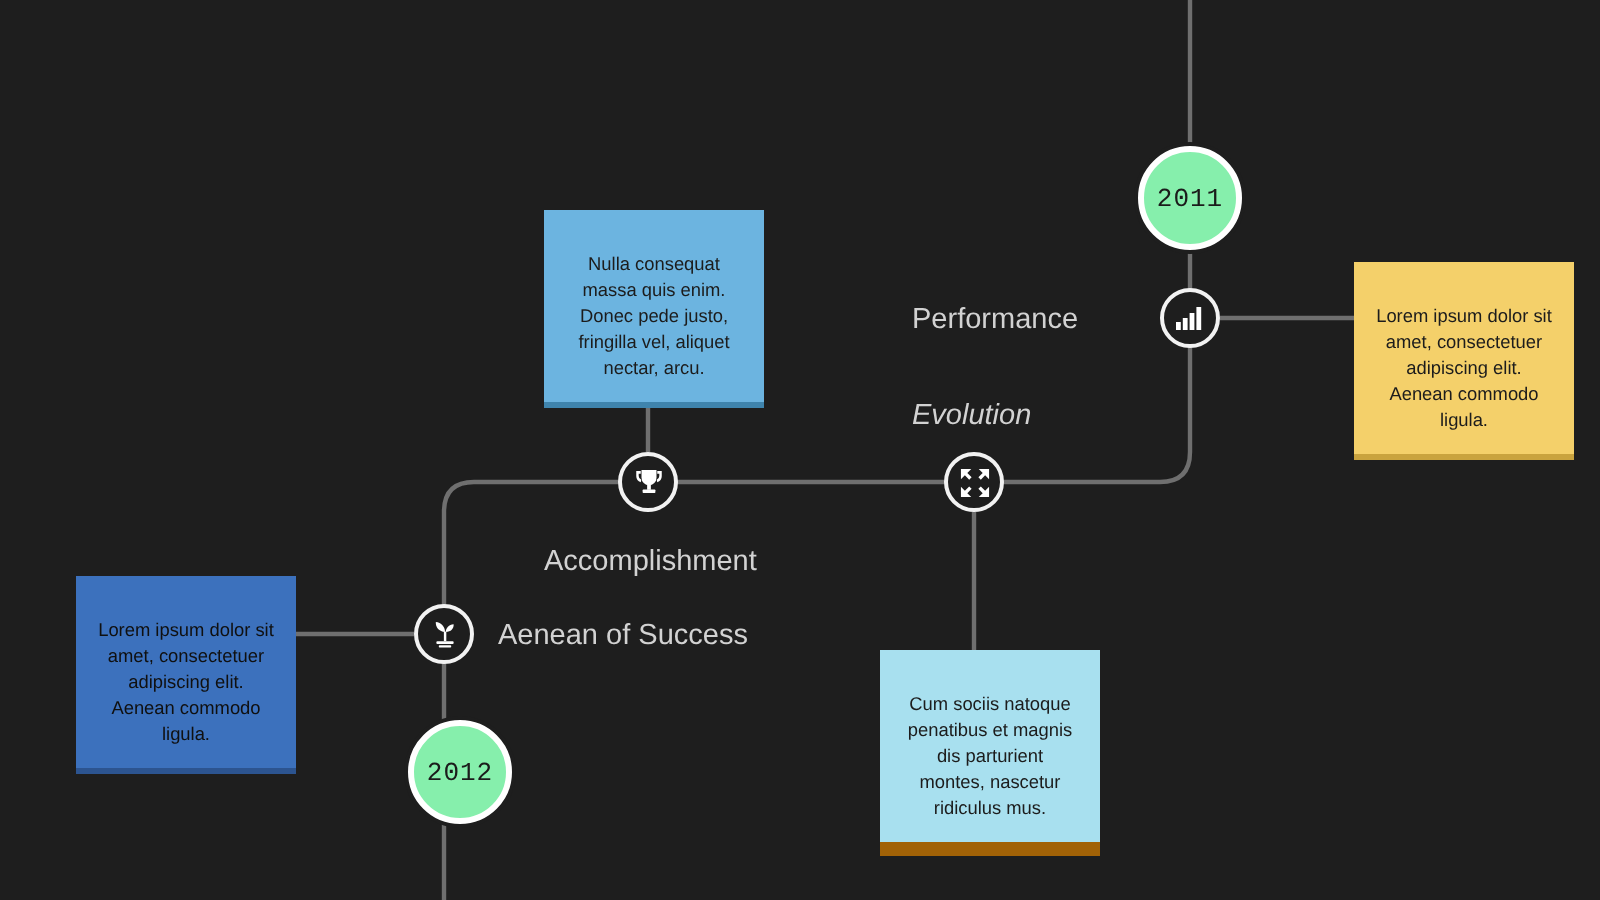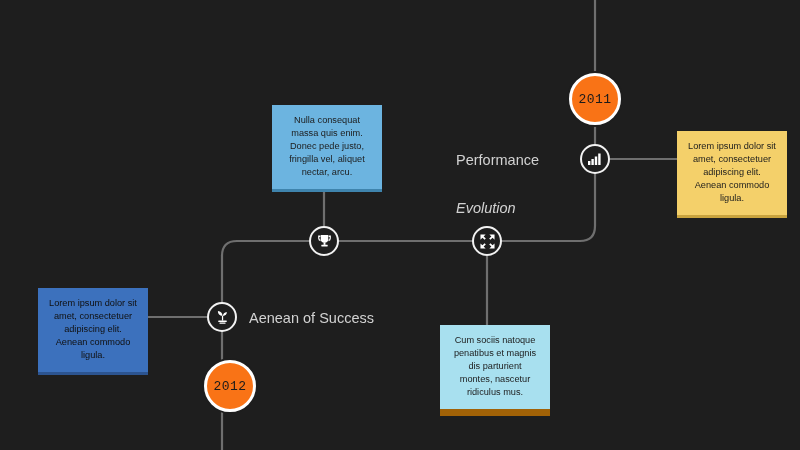--- a/index.html
+++ b/index.html
@@ -14,21 +14,21 @@
   #stage{position:absolute;inset:0;width:800px;height:450px;}
 
   
   #wires{position:absolute;left:0;top:0;width:800px;height:450px;}
 
   
   .year-node{
     position:absolute;
     width:52px;height:52px;
     border-radius:50%;
-    background:#f97316;
+    background:#86efac;
     border:3px solid #ffffff;
     box-shadow:0 0 0 2px #1e1e1e;
     display:flex;align-items:center;justify-content:center;
     color:#1b1b1b;
     font-size:13px;
     font-family:"Liberation Mono", monospace;
     letter-spacing:.5px;
     box-sizing:border-box;
   }
 
@@ -55,21 +55,21 @@
   
   .card{
     position:absolute;
     box-sizing:border-box;
     padding:9px 11px 10px 11px;
     font-size:9.2px;
     line-height:1.42;
     text-align:center;
     color:#1c1c1c;
   }
-  .card .body{display:block;}
+  .card .body{display:block;margin-top:12px;}
   .card.blue-light{background:#6cb4e0;border-bottom:3px solid #3f84ad;}
   .card.blue-dark {background:#3c71bd;border-bottom:3px solid #2c5490;color:#101010;}
   .card.yellow    {background:#f4d06a;border-bottom:3px solid #c9a33e;}
   .card.teal      {background:#a8e0ef;border-bottom:7px solid #a16207;}
 </style>
 </head>
 <body>
 
 <div id="stage">
 
@@ -142,20 +142,21 @@
         <path fill="#ffffff" d="M8.4,6.4 C8.4,4.2 10.1,2.4 12.6,2.2 C12.8,4.6 11.1,6.2 8.4,6.4 Z"></path>
         <rect x="7.4" y="6.2" width="1.3" height="5.1" fill="#ffffff"></rect>
         <rect x="3.4" y="11.3" width="9.2" height="1.5" rx="0.5" fill="#ffffff"></rect>
         <rect x="4.7" y="13.4" width="6.6" height="1.2" rx="0.4" fill="#ffffff"></rect>
       </svg>
     </span>
   </div>
 
   <div class="node-label" style="left: 456px; top: 152px; text-align: center;">Performance</div>
   <div class="node-label" style="left: 456px; top: 200px; font-style: italic;">Evolution</div>
+  <div class="node-label" style="left: 272px; top: 273px;">Accomplishment</div>
   <div class="node-label" style="left: 249px; top: 310px;">Aenean of Success</div>
 
   <div class="card blue-light" style="left: 272px; top: 105px; width: 110px;">
     <span class="body">Nulla consequat massa quis enim. Donec pede justo, fringilla vel, aliquet nectar, arcu.</span>
   </div>
   <div class="card yellow" style="left: 677px; top: 131px; width: 110px;">
     <span class="body">Lorem ipsum dolor sit amet, consectetuer adipiscing elit. Aenean commodo ligula.</span>
   </div>
   <div class="card blue-dark" style="left: 38px; top: 288px; width: 110px;">
     <span class="body">Lorem ipsum dolor sit amet, consectetuer adipiscing elit. Aenean commodo ligula.</span>

